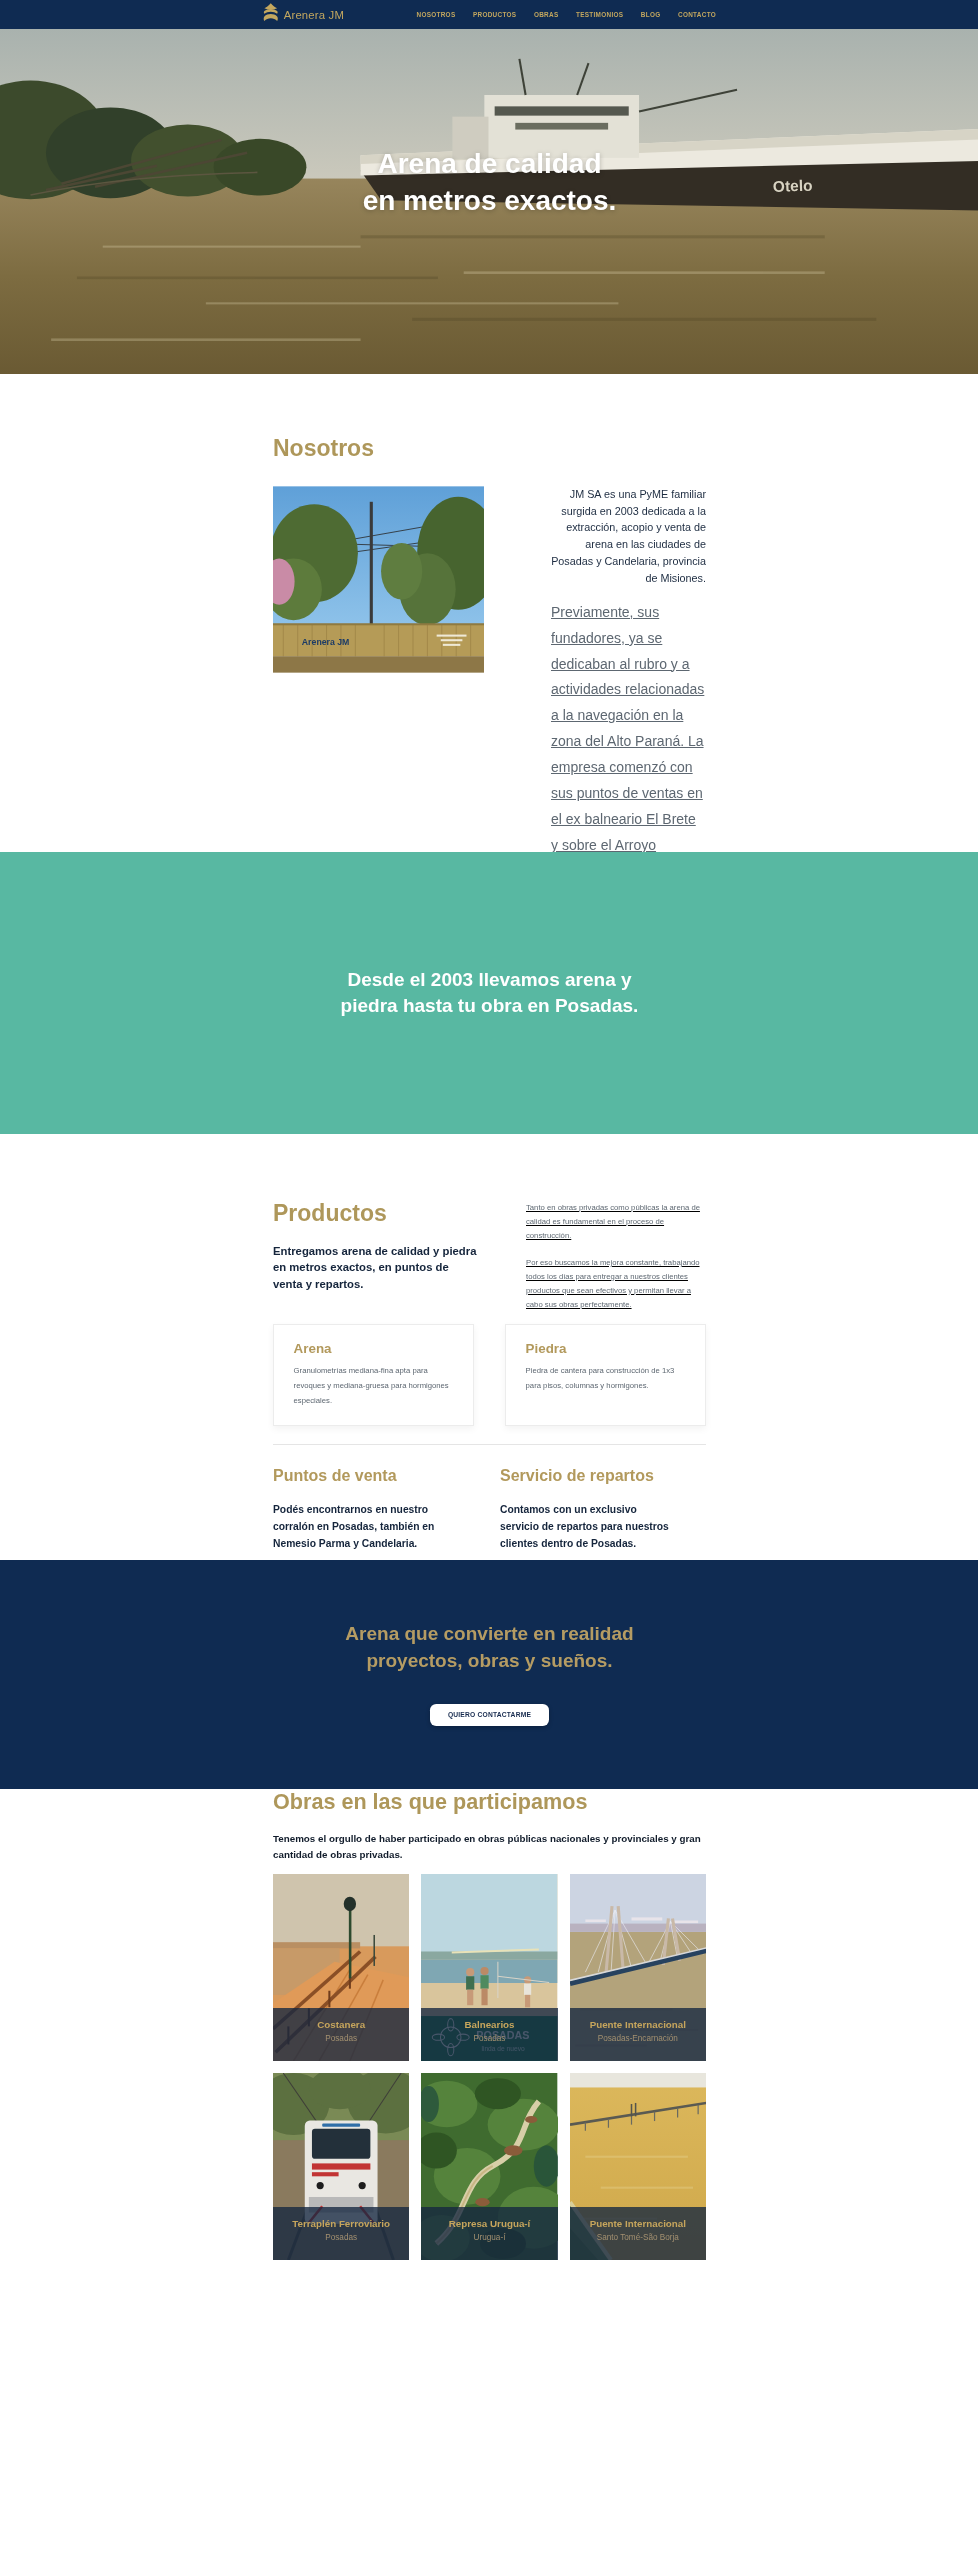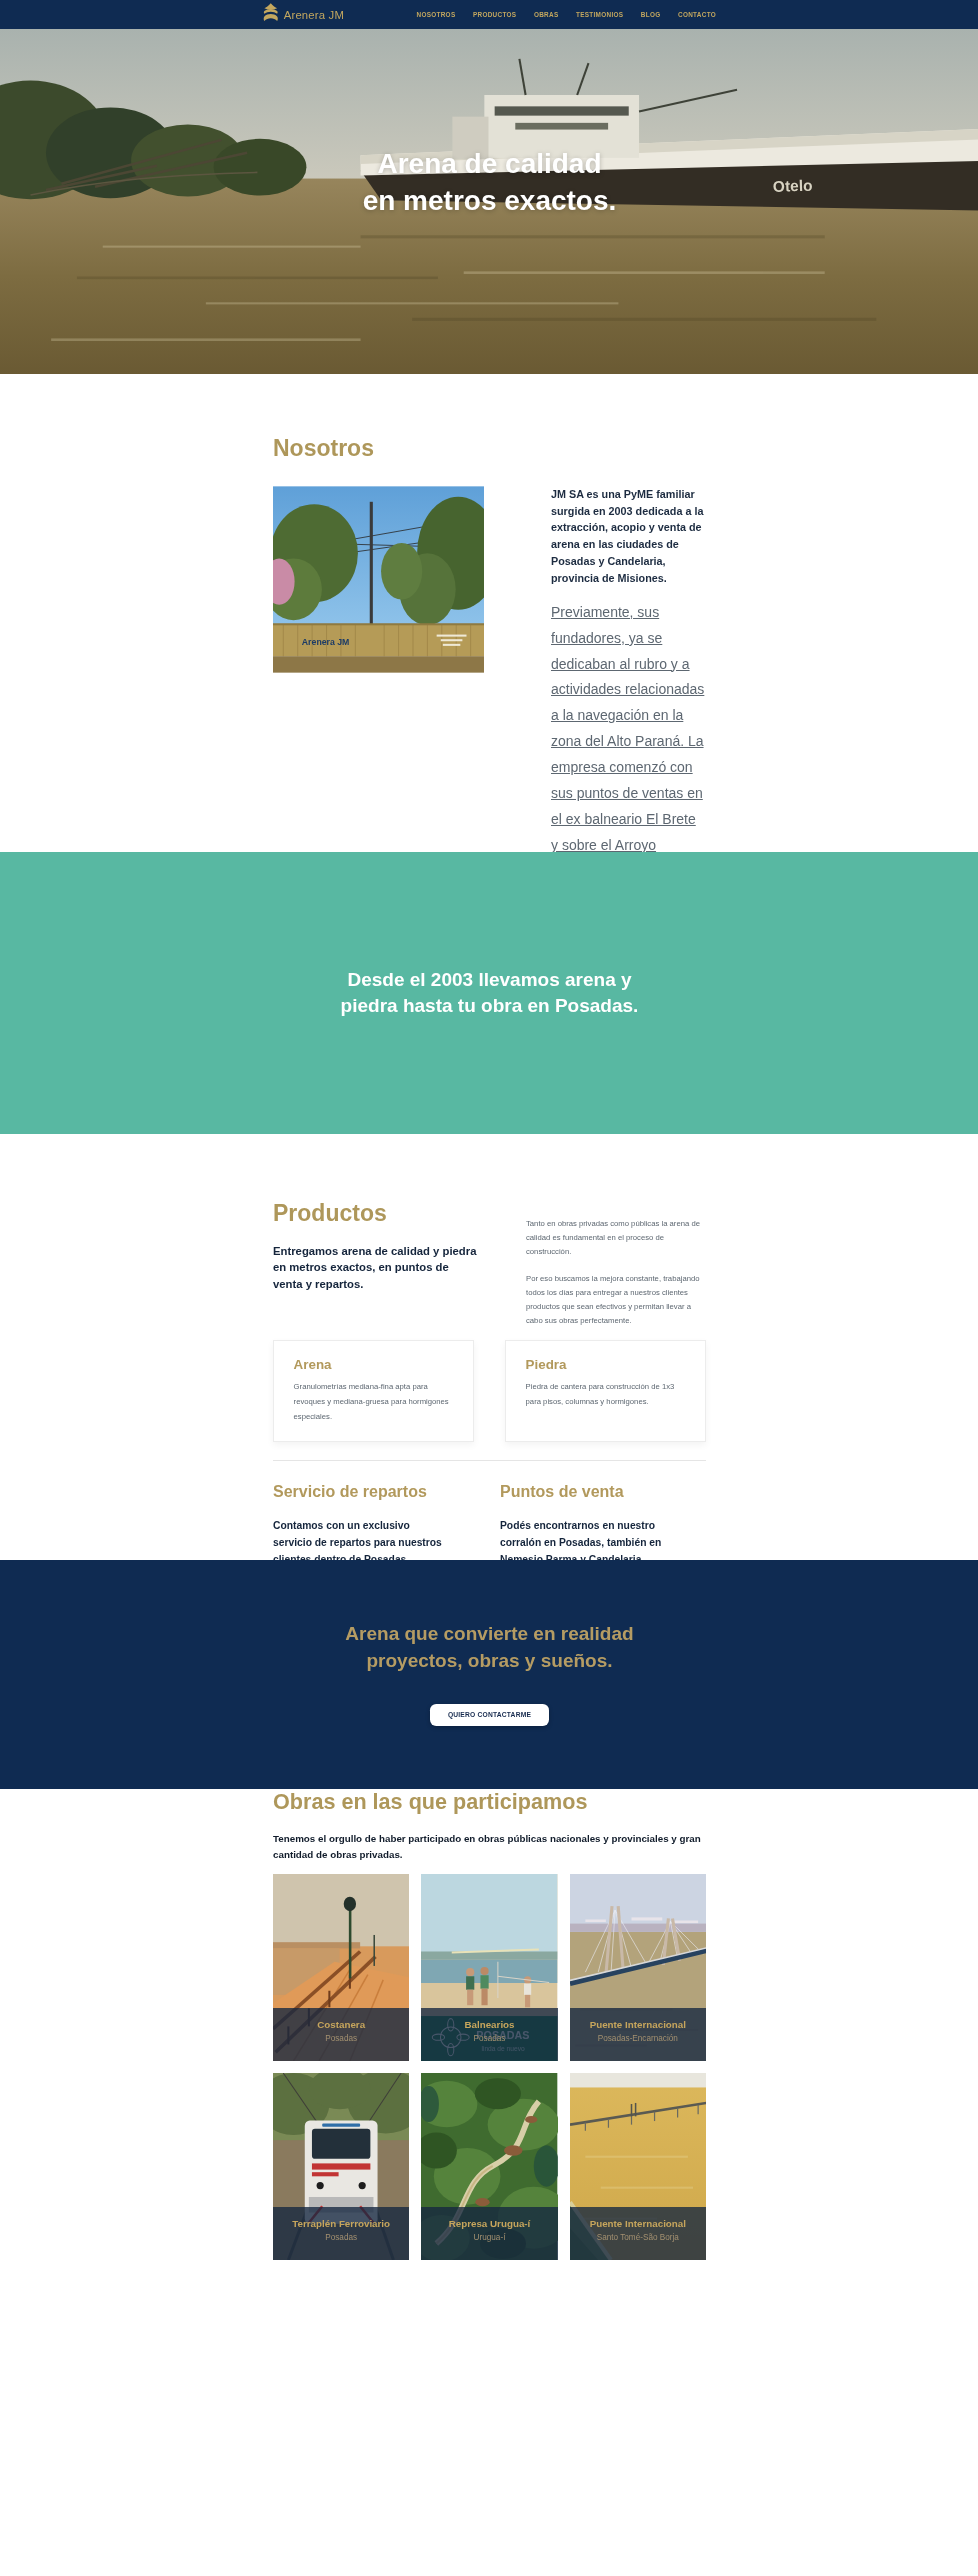--- a/index.html
+++ b/index.html
@@ -19,40 +19,40 @@
   .hero-art { position:absolute; inset:0; width:100%; height:100%; }
   .hero-title { position:relative; z-index:2; padding-top:117px; text-align:center; color:#fff;
                 font-size:28px; font-weight:bold; line-height:1.32; text-shadow:0 1px 5.2px rgba(0,0,0,.25); }
 
   
   .sec-nosotros { height:478px; padding-top:61px; overflow:hidden; }
   .section-title { font-size:23px; font-weight:600; color:#ae975a; }
   .nosotros-row { margin-top:24px; display:flex; justify-content:space-between; }
   .nosotros-photo { width:211px; height:187px; flex:none; }
   .nosotros-col { width:155px; }
-  .nosotros-p1 { font-size:10.8px; line-height:1.55; color:#1d2c41; font-weight:700; }
+  .nosotros-p1 { font-size:10.8px; line-height:1.55; color:#1d2c41; font-weight:400;text-align:right; }
   .nosotros-p2 { margin-top:13.4px; font-size:14px; line-height:1.85; color:#5d6771;text-decoration:underline; }
   .btn-gold { display:inline-block; margin-top:17.5px; background:#86efac; color:#15294d; border:none;
               font-size:7.7px; font-weight:bold; letter-spacing:0.3px; padding:8.8px 19.6px; border-radius:5.2px;
               font-family:inherit; cursor:pointer; }
   .mission-row { margin-top:47px; display:flex; gap:10.3px; }
   .m-card { flex:1; background:#fff; border:0.5px solid #ececec; box-shadow:0 2.6px 7.2px rgba(0,0,0,.05);
             text-align:center; padding:20.6px 12.4px; min-height:95px; }
   .m-card h3 { font-size:13.4px; font-weight:600; color:#b2995c; }
 
   
   .band-teal { height:282px; background:#58b8a2; display:flex; align-items:center; justify-content:center; }
   .band-teal .txt { color:#fff; font-size:19px; font-weight:bold; text-align:center; line-height:1.38; }
 
   
   .sec-productos { height:426px; padding-top:66px; overflow:hidden; }
   .prod-cols { display:flex; justify-content:space-between; }
   .prod-left { width:206px; }
   .prod-lead { margin-top:15.5px; font-size:11.3px; line-height:1.5; color:#15253c; font-weight:600; }
-  .prod-right { width:180px; margin-top:17px; }
+  .prod-right { width:180px; margin-top:1px;text-decoration:underline; }
   .prod-right p { font-size:7.7px; line-height:1.8; color:#5d6771; }
   .prod-right p + p { margin-top:13.4px; }
   .prod-cards { margin-top:12.4px; display:flex; gap:31px; }
   .p-card { flex:1; background:#fff; border:0.5px solid #ececec; box-shadow:0 2.6px 7.2px rgba(0,0,0,.05); padding:16.5px 19.6px; min-height:80px; }
   .p-card h3 { font-size:13.4px; font-weight:600; color:#b2995c; }
   .p-card p { margin-top:8.2px; font-size:7.7px; line-height:1.9; color:#5d6771; }
   .prod-hr { margin-top:18.5px; border:none; border-top:0.5px solid #e5e5e5; }
   .sub-row { margin-top:21.6px; display:flex; justify-content:space-between; }
   .sub-col { width:206px; }
   .sub-col h3 { font-size:16px; font-weight:600; color:#b2995c; }
@@ -269,26 +269,26 @@
         <p>Granulometrías mediana-fina apta para revoques y mediana-gruesa para hormigones especiales.</p>
       </div>
       <div class="p-card">
         <h3>Piedra</h3>
         <p>Piedra de cantera para construcción de 1x3 para pisos, columnas y hormigones.</p>
       </div>
     </div>
     <hr class="prod-hr">
     <div class="sub-row">
       <div class="sub-col">
+        <h3>Puntos de venta</h3>
+        <p>Podés encontrarnos en nuestro corralón en Posadas, también en Nemesio Parma y Candelaria.</p>
+      </div>
+      <div class="sub-col">
         <h3>Servicio de repartos</h3>
         <p>Contamos con un exclusivo servicio de repartos para nuestros clientes dentro de Posadas.</p>
-      </div>
-      <div class="sub-col">
-        <h3>Puntos de venta</h3>
-        <p>Podés encontrarnos en nuestro corralón en Posadas, también en Nemesio Parma y Candelaria.</p>
       </div>
     </div>
   </div>
 </section>
 
 <section class="band-cta">
   <div class="txt">
     <span>Arena que convierte en realidad</span><br>
     <span>proyectos, obras y sueños.</span>
   </div>

